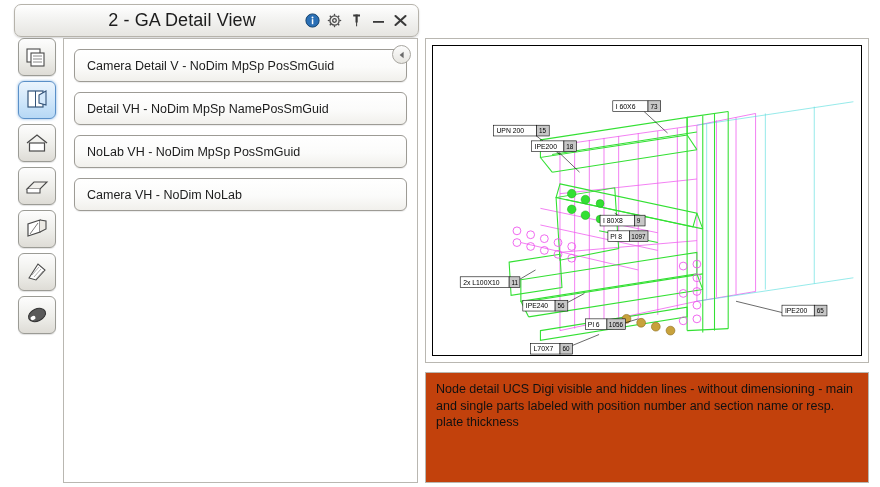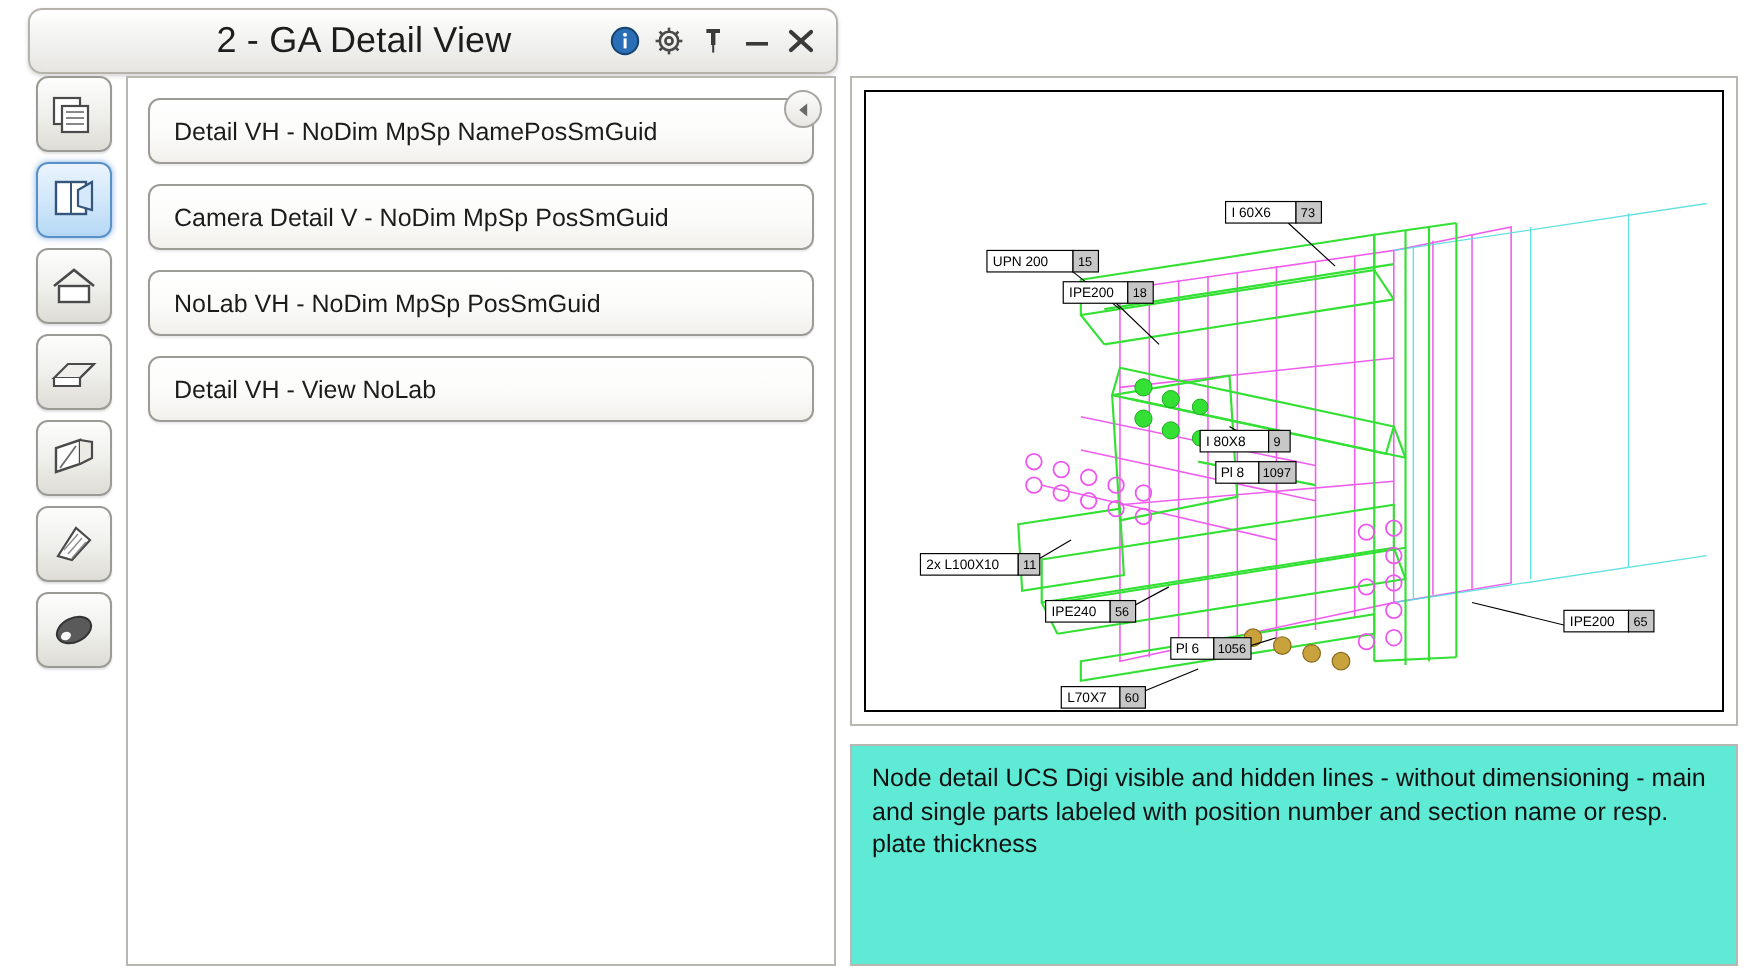--- a/index.html
+++ b/index.html
@@ -150,21 +150,21 @@
   }
   #preview-inner svg { display: block; }
 
   
   #descpanel {
     position: absolute;
     left: 425px;
     top: 372px;
     width: 444px;
     height: 111px;
-    background: #5eead4;
+    background: #c2410c;
     border: 1px solid #b9b7b1;
     box-sizing: border-box;
     padding: 8px 10px;
     font-size: 12.5px;
     line-height: 16.5px;
     color: #111111;
   }
 
   
   .lbl-text { font-family: "Liberation Sans", sans-serif; font-size: 7px; fill: #000; }
@@ -289,30 +289,30 @@
 </div>
 
 <div id="listpanel">
   <div id="list-collapse">
     <svg width="8" height="8" viewBox="0 0 8 8">
       <path d="M5.6 0.8 L1.6 4 L5.6 7.2 Z" fill="#6a6a6a"></path>
     </svg>
   </div>
   <div class="list-items">
     <div class="list-item">
-      <span>Detail VH - NoDim MpSp NamePosSmGuid</span>
+      <span>Camera Detail V - NoDim MpSp PosSmGuid</span>
     </div>
     <div class="list-item">
-      <span>Camera Detail V - NoDim MpSp PosSmGuid</span>
+      <span>Detail VH - NoDim MpSp NamePosSmGuid</span>
     </div>
     <div class="list-item">
       <span>NoLab VH - NoDim MpSp PosSmGuid</span>
     </div>
     <div class="list-item">
-      <span>Detail VH - View NoLab</span>
+      <span>Camera VH - NoDim NoLab</span>
     </div>
   </div>
 </div>
 
 <div id="previewpanel">
   <div id="preview-inner">
     <svg width="430" height="311" viewBox="431 39 438 318">
 
       <g stroke="#ee55ee" stroke-width="0.8" fill="none" opacity="0.95">
         <path d="M560 140 L700 120 L700 300 L560 330 Z"></path>

